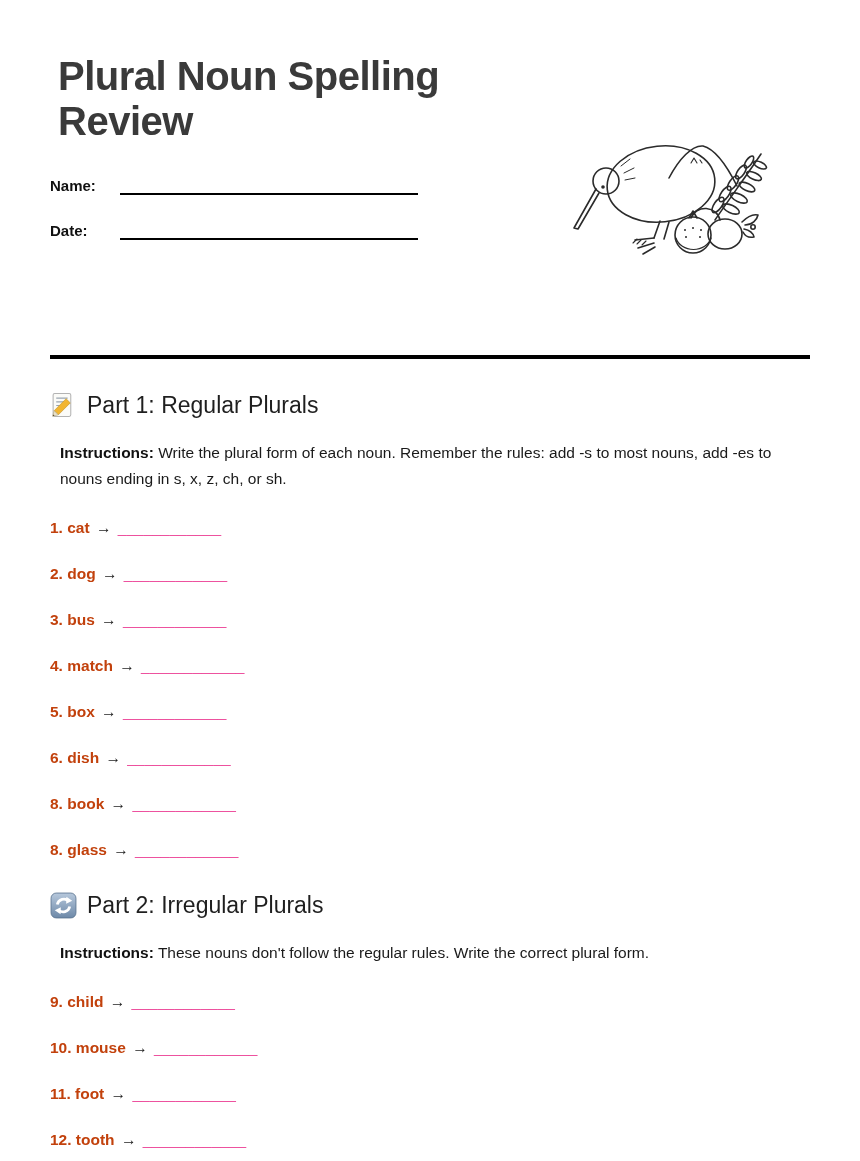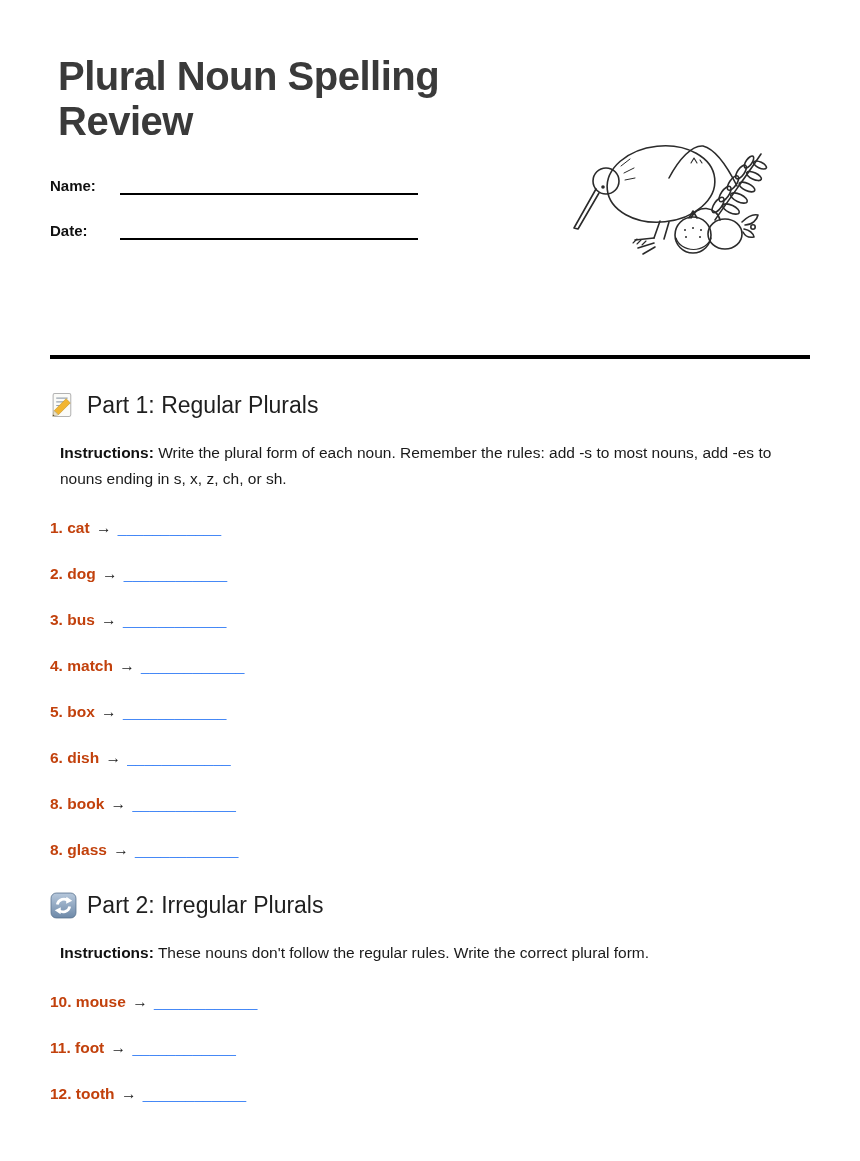--- a/index.html
+++ b/index.html
@@ -40,21 +40,21 @@
     margin:21px 0 0 10px;
     font-size:15.5px; line-height:26px;
     max-width:760px; color:#1a1a1a;
   }
   .instructions strong { color:#111; }
   .items-group { margin:0; }
   .item { margin:27px 0 0 0; font-size:15.5px; line-height:19px; }
   .items-group .item:first-child { margin-top:26px; }
   .item-label { font-weight:bold; color:#c2410c; }
   .item-arrow { font-weight:normal; color:#222; padding:0 2px; }
-  .item-blank { font-weight:normal; color:#3b82f6; }
+  .item-blank { font-weight:normal; color:#ec4899; }
 </style>
 </head>
 <body>
 
 <div class="page">
 
   <h1 class="doc-title">Plural Noun Spelling Review</h1>
 
   <div class="field-row name">
     <span class="field-label">Name:</span>
@@ -167,18 +167,19 @@
     </span>
     <span>Part 2: Irregular Plurals</span>
   </h2>
 
   <p class="instructions">
     <strong>Instructions:</strong>
     <span>These nouns don't follow the regular rules. Write the correct plural form.</span>
   </p>
 
   <div class="items-group">
+    <p class="item"><span class="item-label">9. child</span> <span class="item-arrow">→</span> <span class="item-blank">____________</span></p>
     <p class="item"><span class="item-label">10. mouse</span> <span class="item-arrow">→</span> <span class="item-blank">____________</span></p>
     <p class="item"><span class="item-label">11. foot</span> <span class="item-arrow">→</span> <span class="item-blank">____________</span></p>
     <p class="item"><span class="item-label">12. tooth</span> <span class="item-arrow">→</span> <span class="item-blank">____________</span></p>
   </div>
 
 </div>
 
 </body></html>

